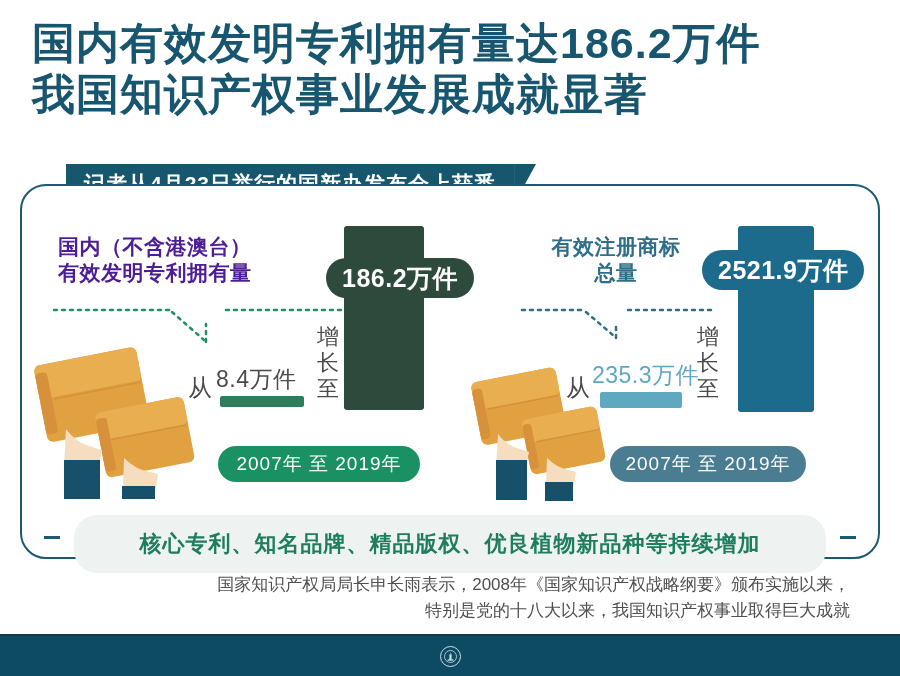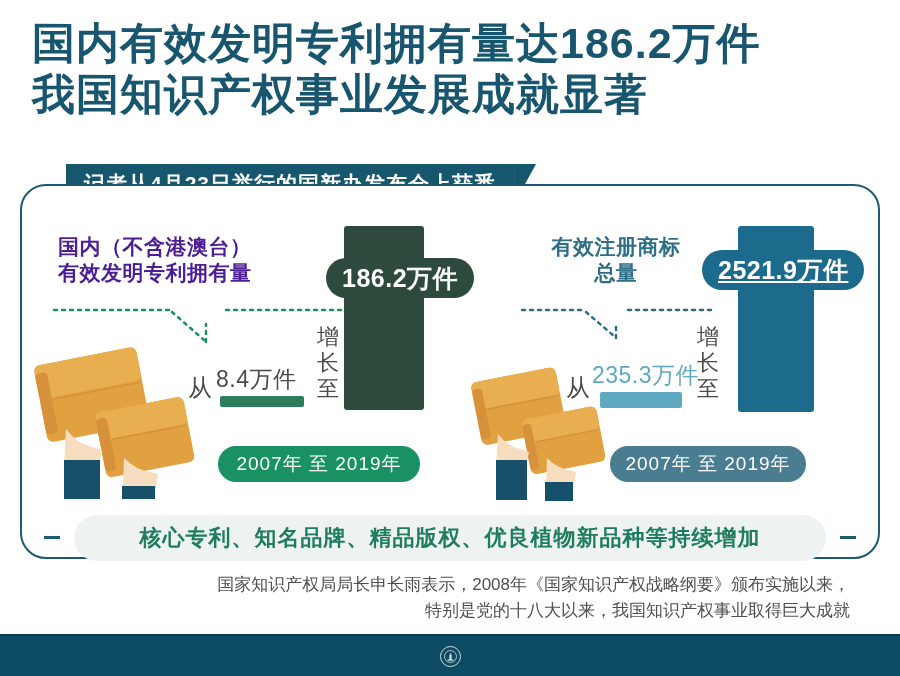--- a/index.html
+++ b/index.html
@@ -104,21 +104,21 @@
     font-size: 25px;
     font-weight: bold;
     letter-spacing: 0.5px;
     display: flex;
     align-items: center;
     justify-content: center;
     padding: 0 16px;
     white-space: nowrap;
   }
   .value-pill.green { background: #2e4a3d; }
-  .value-pill.blue  { background: #1c6b8c; text-decoration: underline; }
+  .value-pill.blue  { background: #1c6b8c; }
 
   
   .smallbar { position: absolute; border-radius: 2px; }
   .smallbar.green { background: #2e7d5c; }
   .smallbar.blue  { background: #5fa8c2; }
 
   .small-label {
     position: absolute;
     font-size: 23px;
     font-weight: normal;
@@ -161,21 +161,21 @@
   .year-pill.green { background: #1a9162; }
   .year-pill.blue  { background: #4a7d91; }
 
   
   .hands { position: absolute; }
 
   
   .capsule {
     position: absolute;
     left: 74px; top: 515px;
-    width: 752px; height: 46px;
+    width: 752px; height: 58px;
     background: #eef2f1;
     border-radius: 23px;
     display: flex;
     align-items: center;
     justify-content: center;
     color: #1e7d5e;
     font-size: 22px;
     font-weight: bold;
     letter-spacing: 1px;
   }

